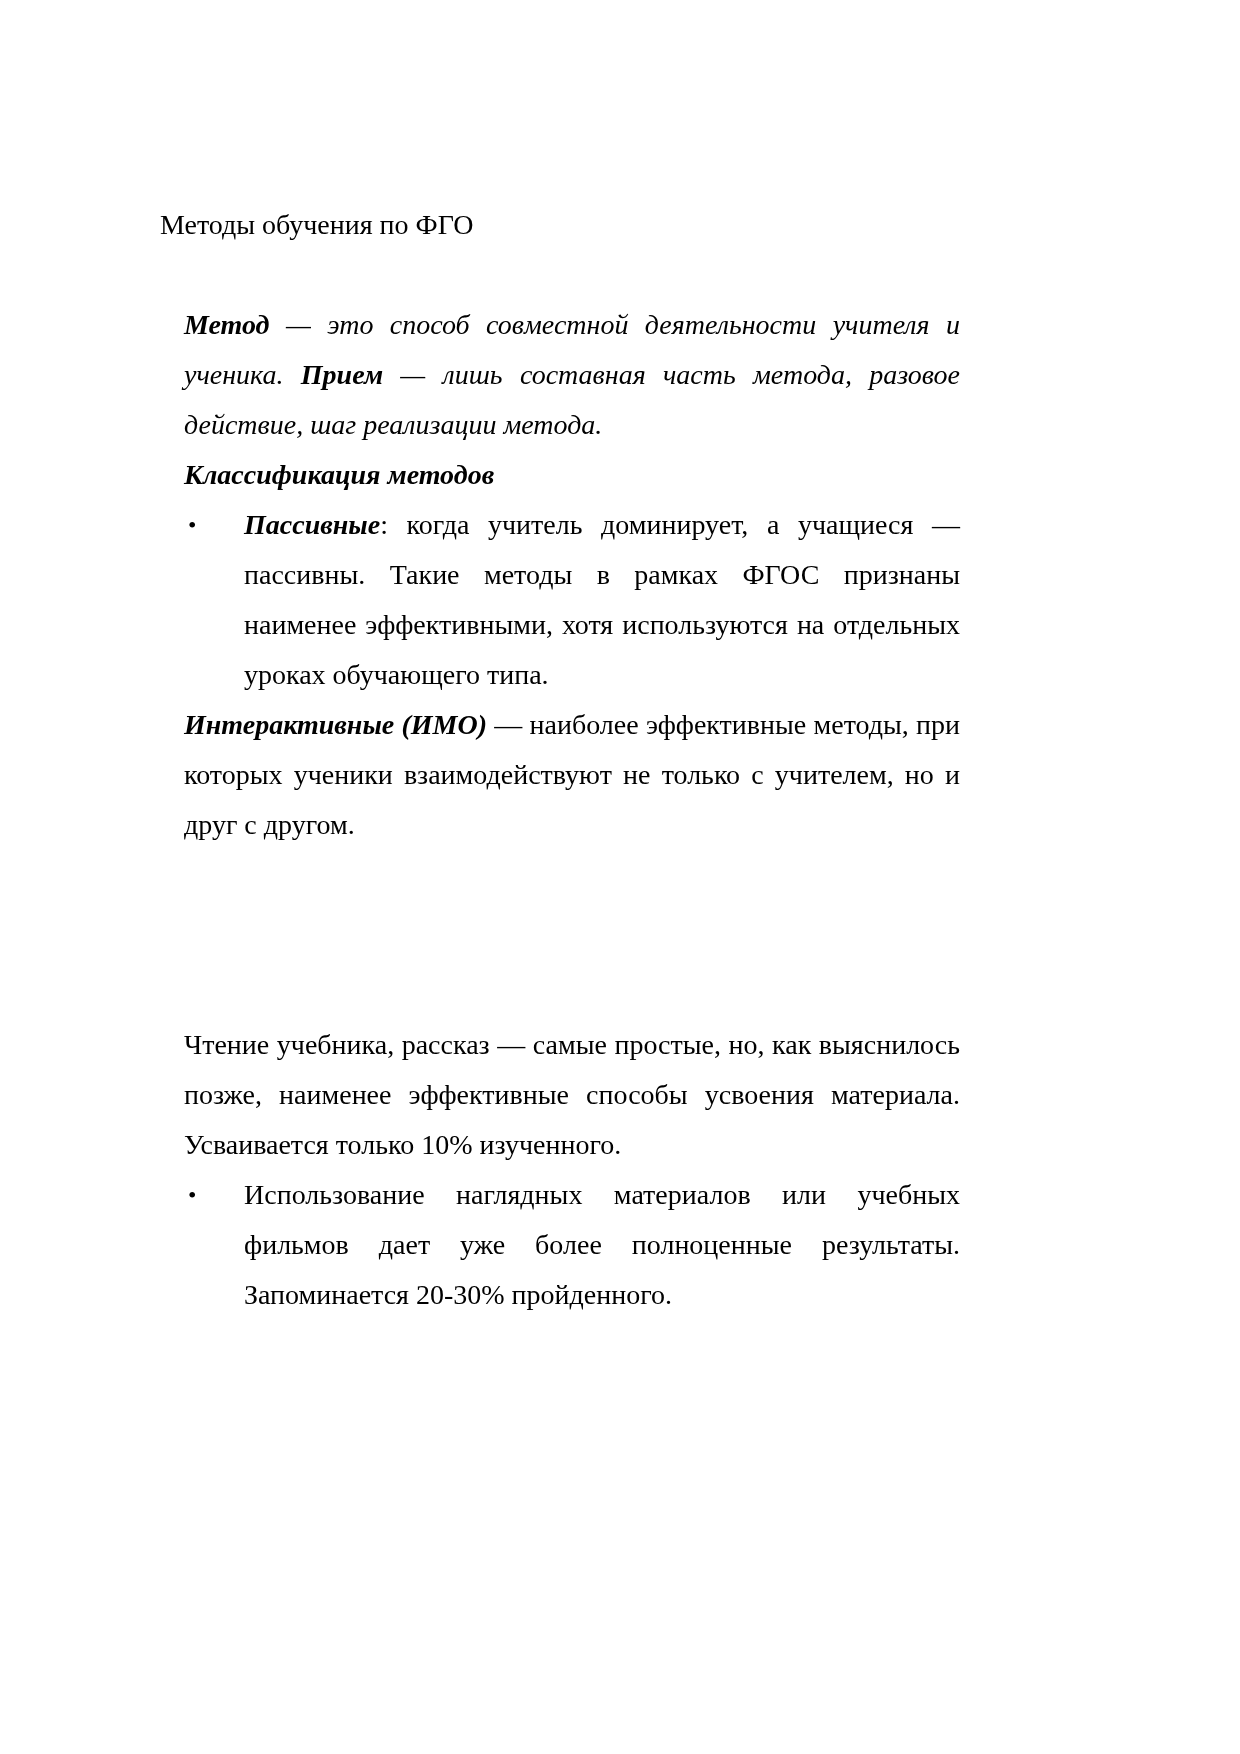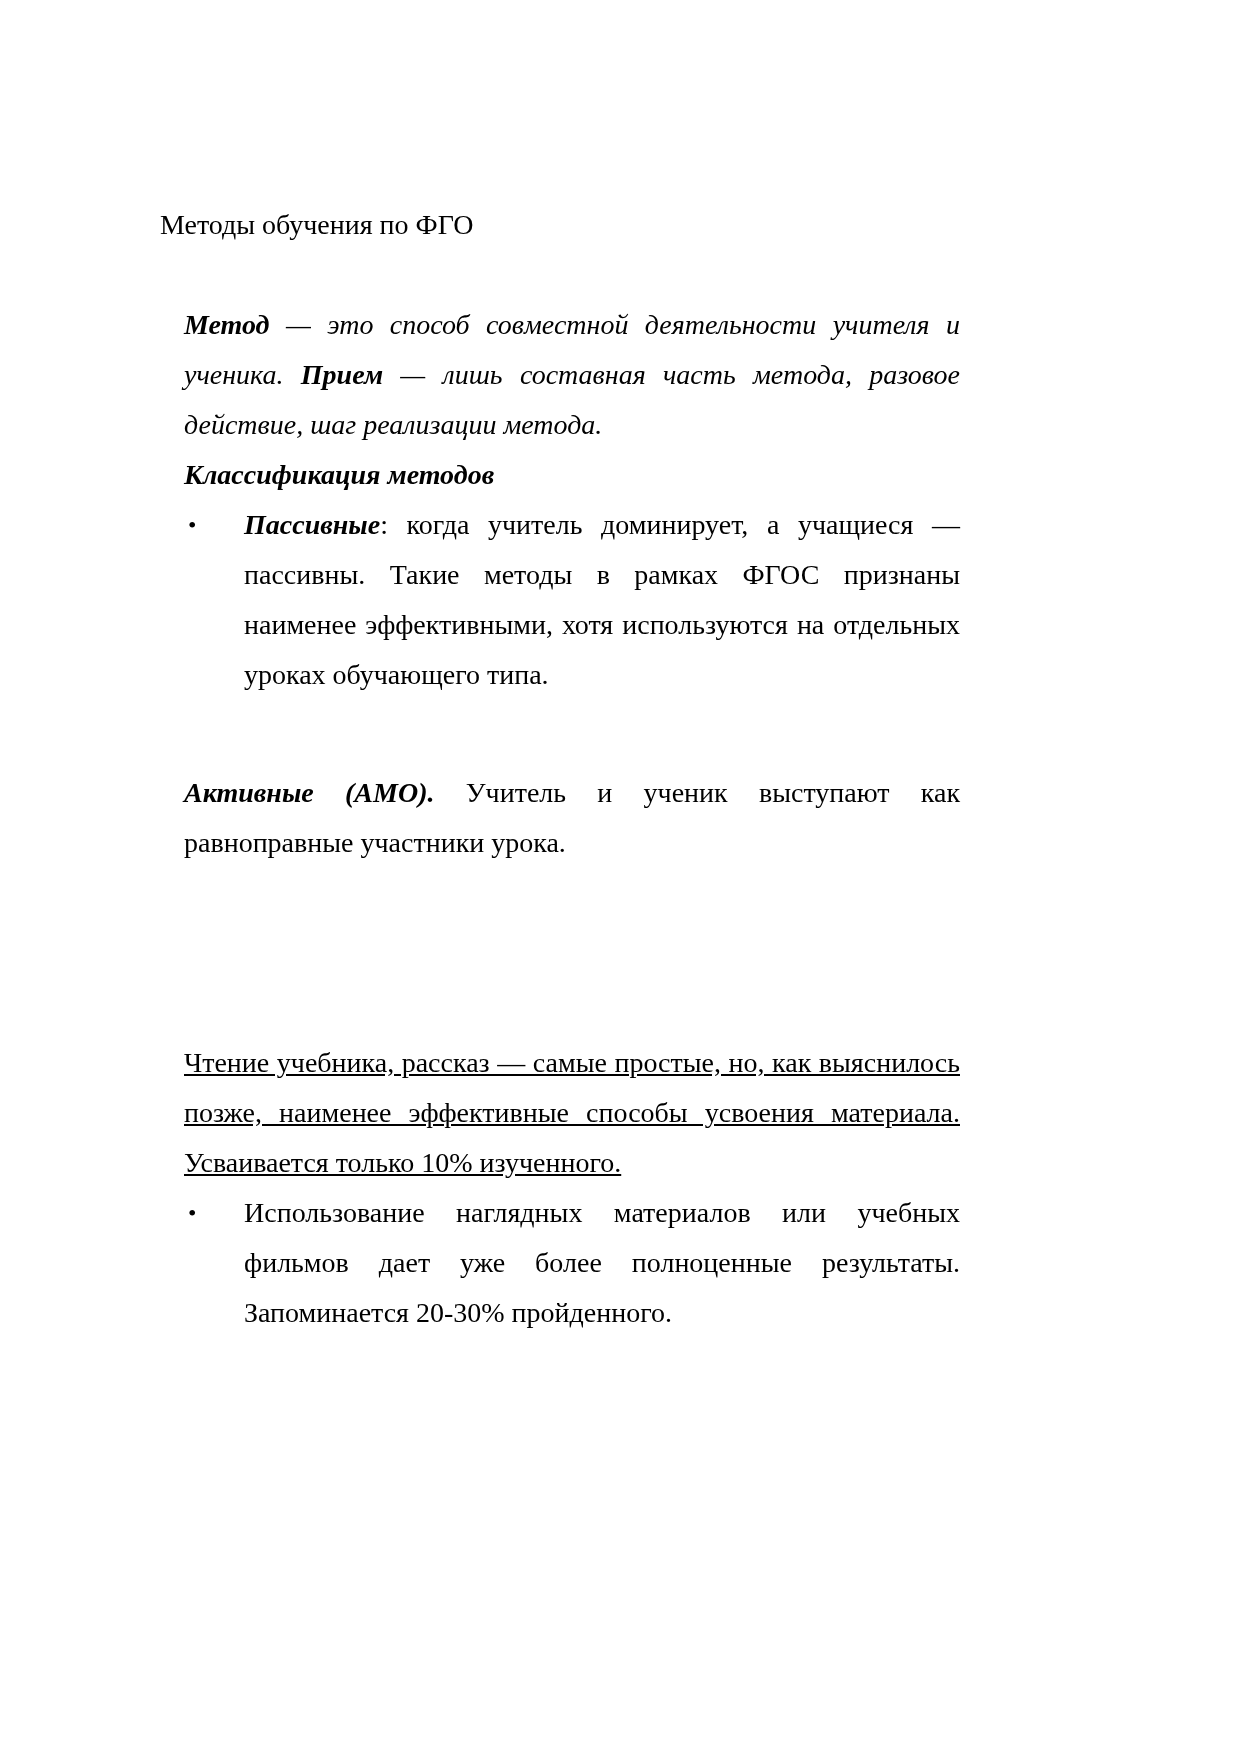--- a/index.html
+++ b/index.html
@@ -24,42 +24,42 @@
   .it{font-style:italic;}
   .bullet{position:relative;padding-left:60px;}
   .bullet .marker{
     position:absolute;
     left:28px;
     top:0;
     line-height:50px;
     font-size:24px;
   }
   .gap-active{margin-top:68px;}
-  .gap-reading{margin-top:170px;text-decoration:underline;}
+  .gap-reading{margin-top:170px;}
 </style>
 </head>
 <body>
 
 <div class="page">
 
   <p class="title">Методы обучения по ФГО</p>
 
   <div class="blank"></div>
 
   <p class="para"><span class="it bd">Метод</span><span class="it"> — это способ совместной деятельности учителя и ученика. </span><span class="it bd">Прием</span><span class="it"> — лишь составная часть метода, разовое действие, шаг реализации метода.</span></p>
 
   <p class="para bd">Классификация методов</p>
 
   <div class="bullet">
     <span class="marker">•</span>
     <p class="para"><span class="bd">Пассивные</span><span>: когда учитель доминирует, а учащиеся — пассивны. Такие методы в рамках ФГОС признаны наименее эффективными, хотя используются на отдельных уроках обучающего типа.</span></p>
   </div>
 
-  <p class="para gap-active"><span class="bd">Активные (АМО).</span><span> Учитель и ученик выступают как равноправные участники урока.</span></p>
 
+  <p class="para"><span class="bd">Интерактивные (ИМО)</span><span> — наиболее эффективные методы, при которых ученики взаимодействуют не только с учителем, но и друг с другом.</span></p>
 
 
 
   <p class="para gap-reading">Чтение учебника, рассказ — самые простые, но, как выяснилось позже, наименее эффективные способы усвоения материала. Усваивается только 10% изученного.</p>
 
   <div class="bullet">
     <span class="marker">•</span>
     <p class="para">Использование наглядных материалов или учебных фильмов дает уже более полноценные результаты. Запоминается 20-30% пройденного.</p>
   </div>
 

